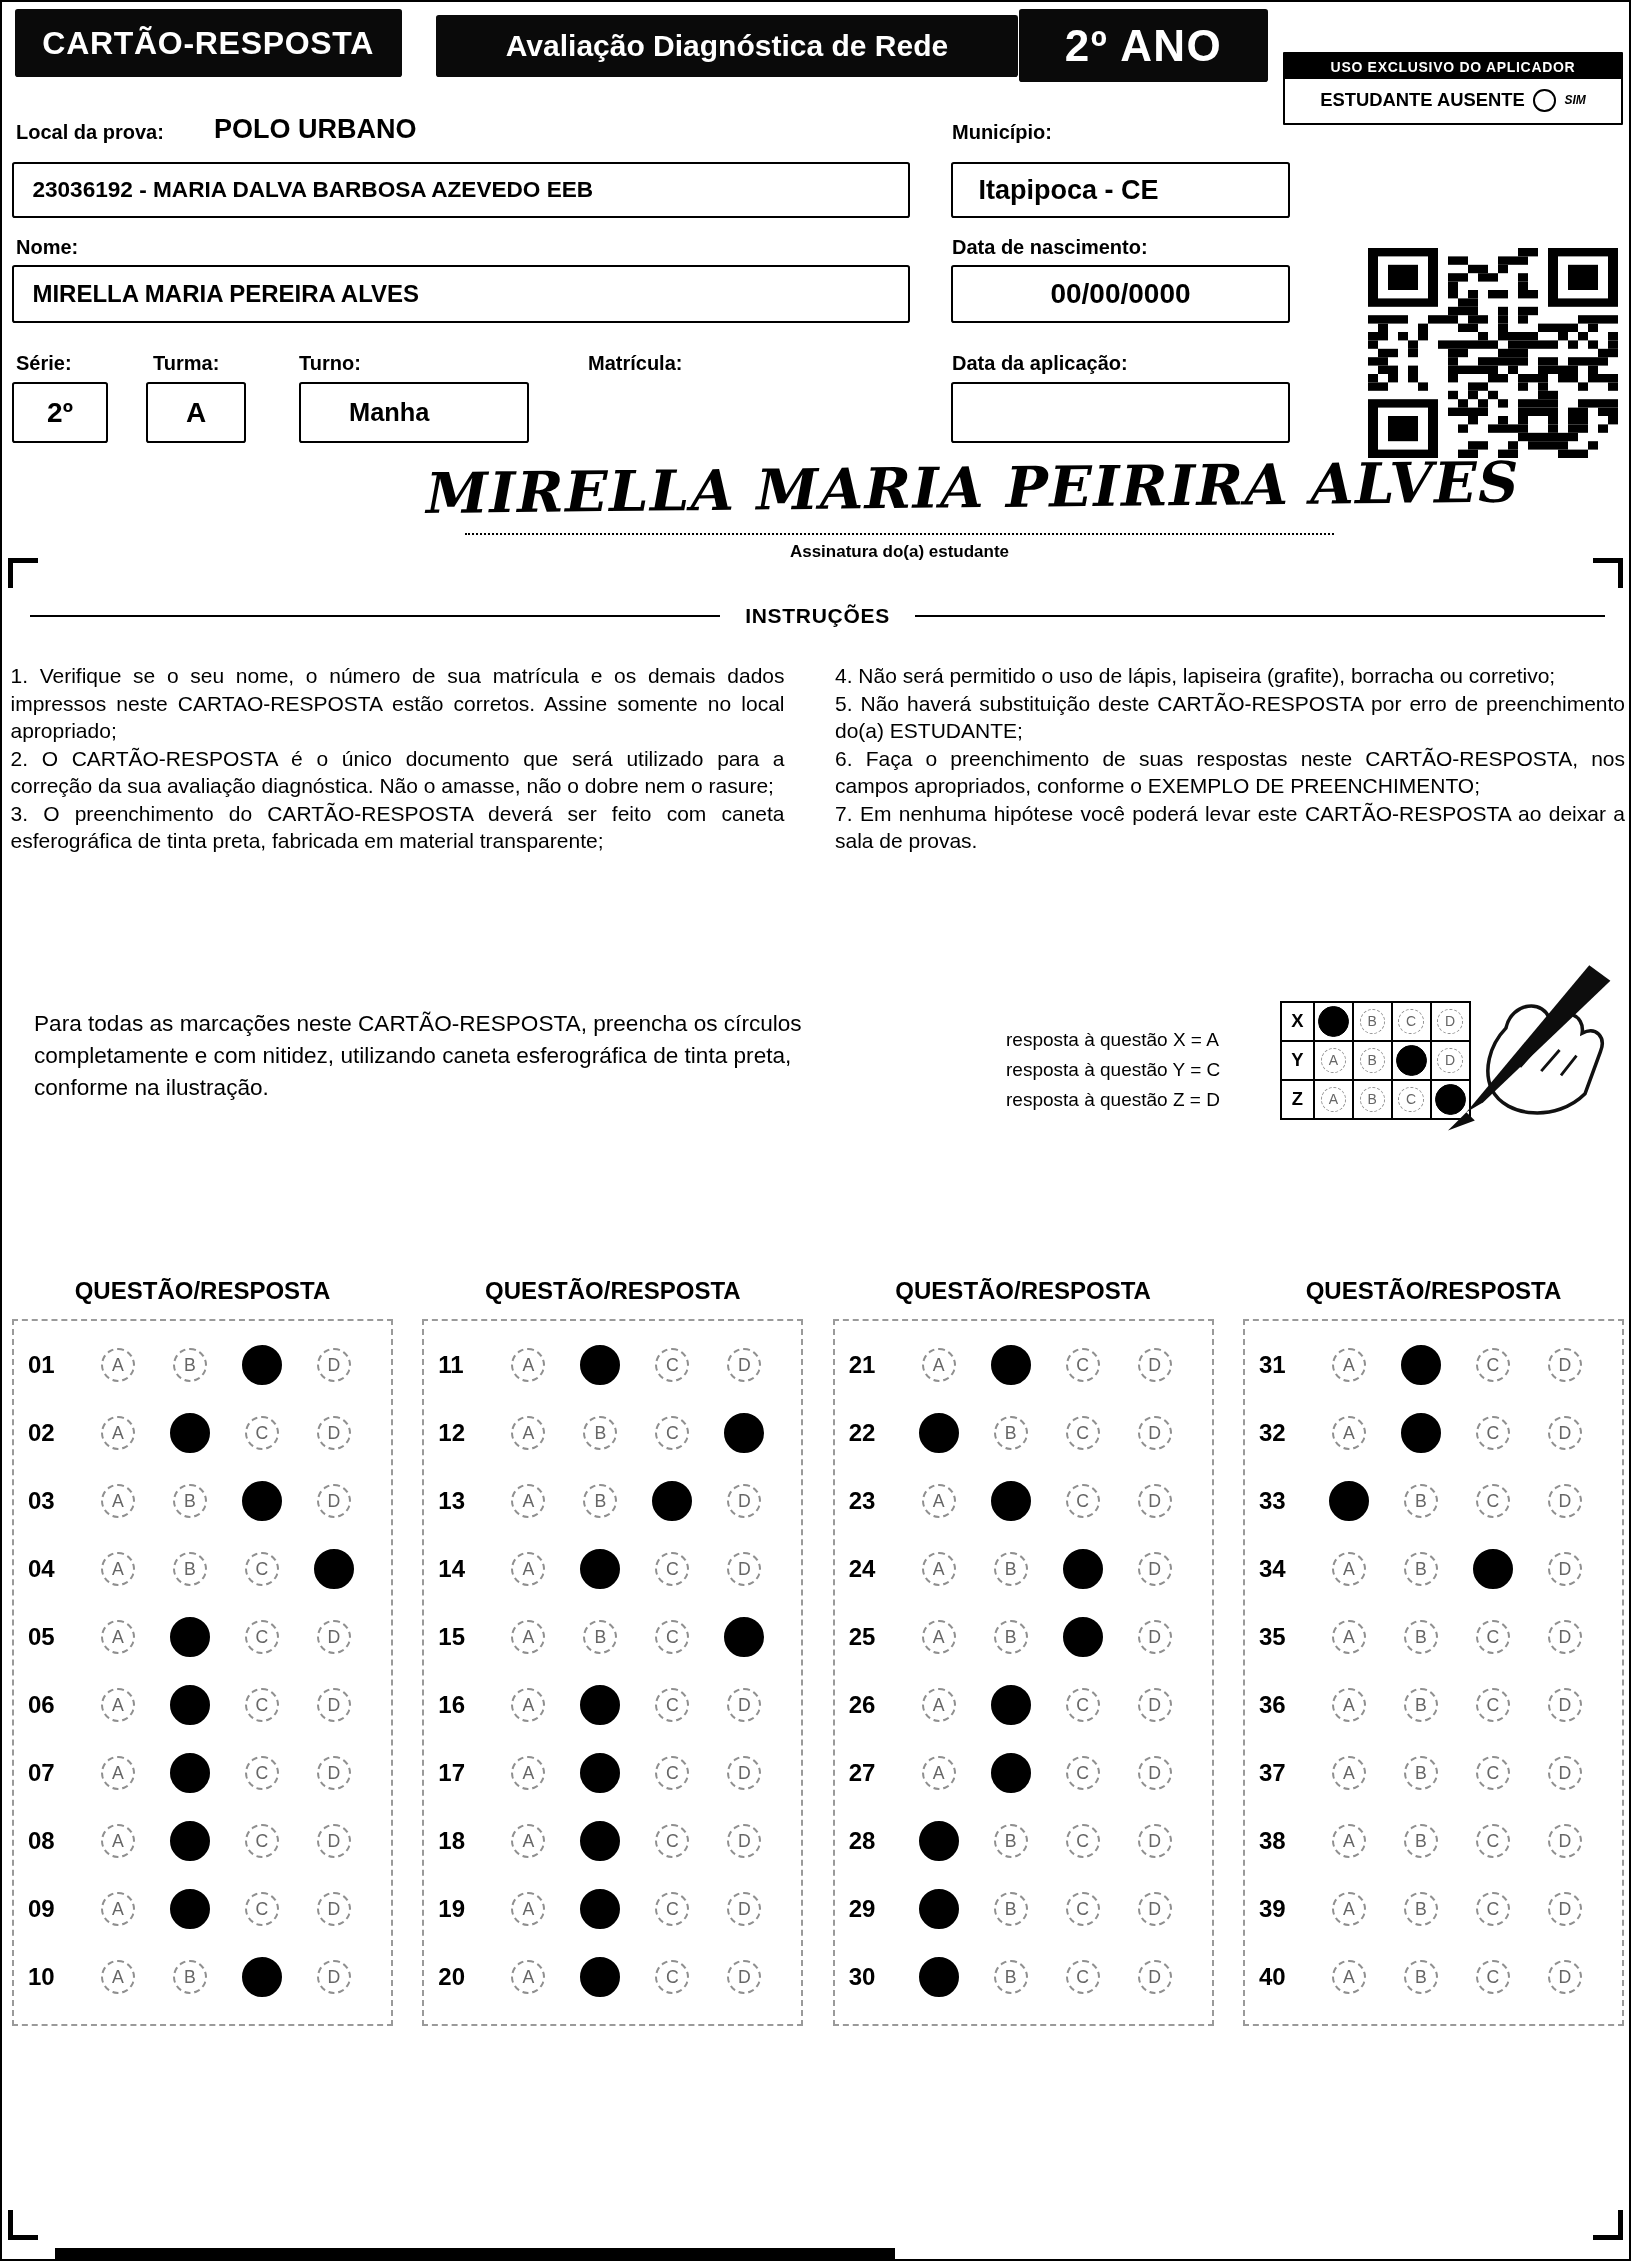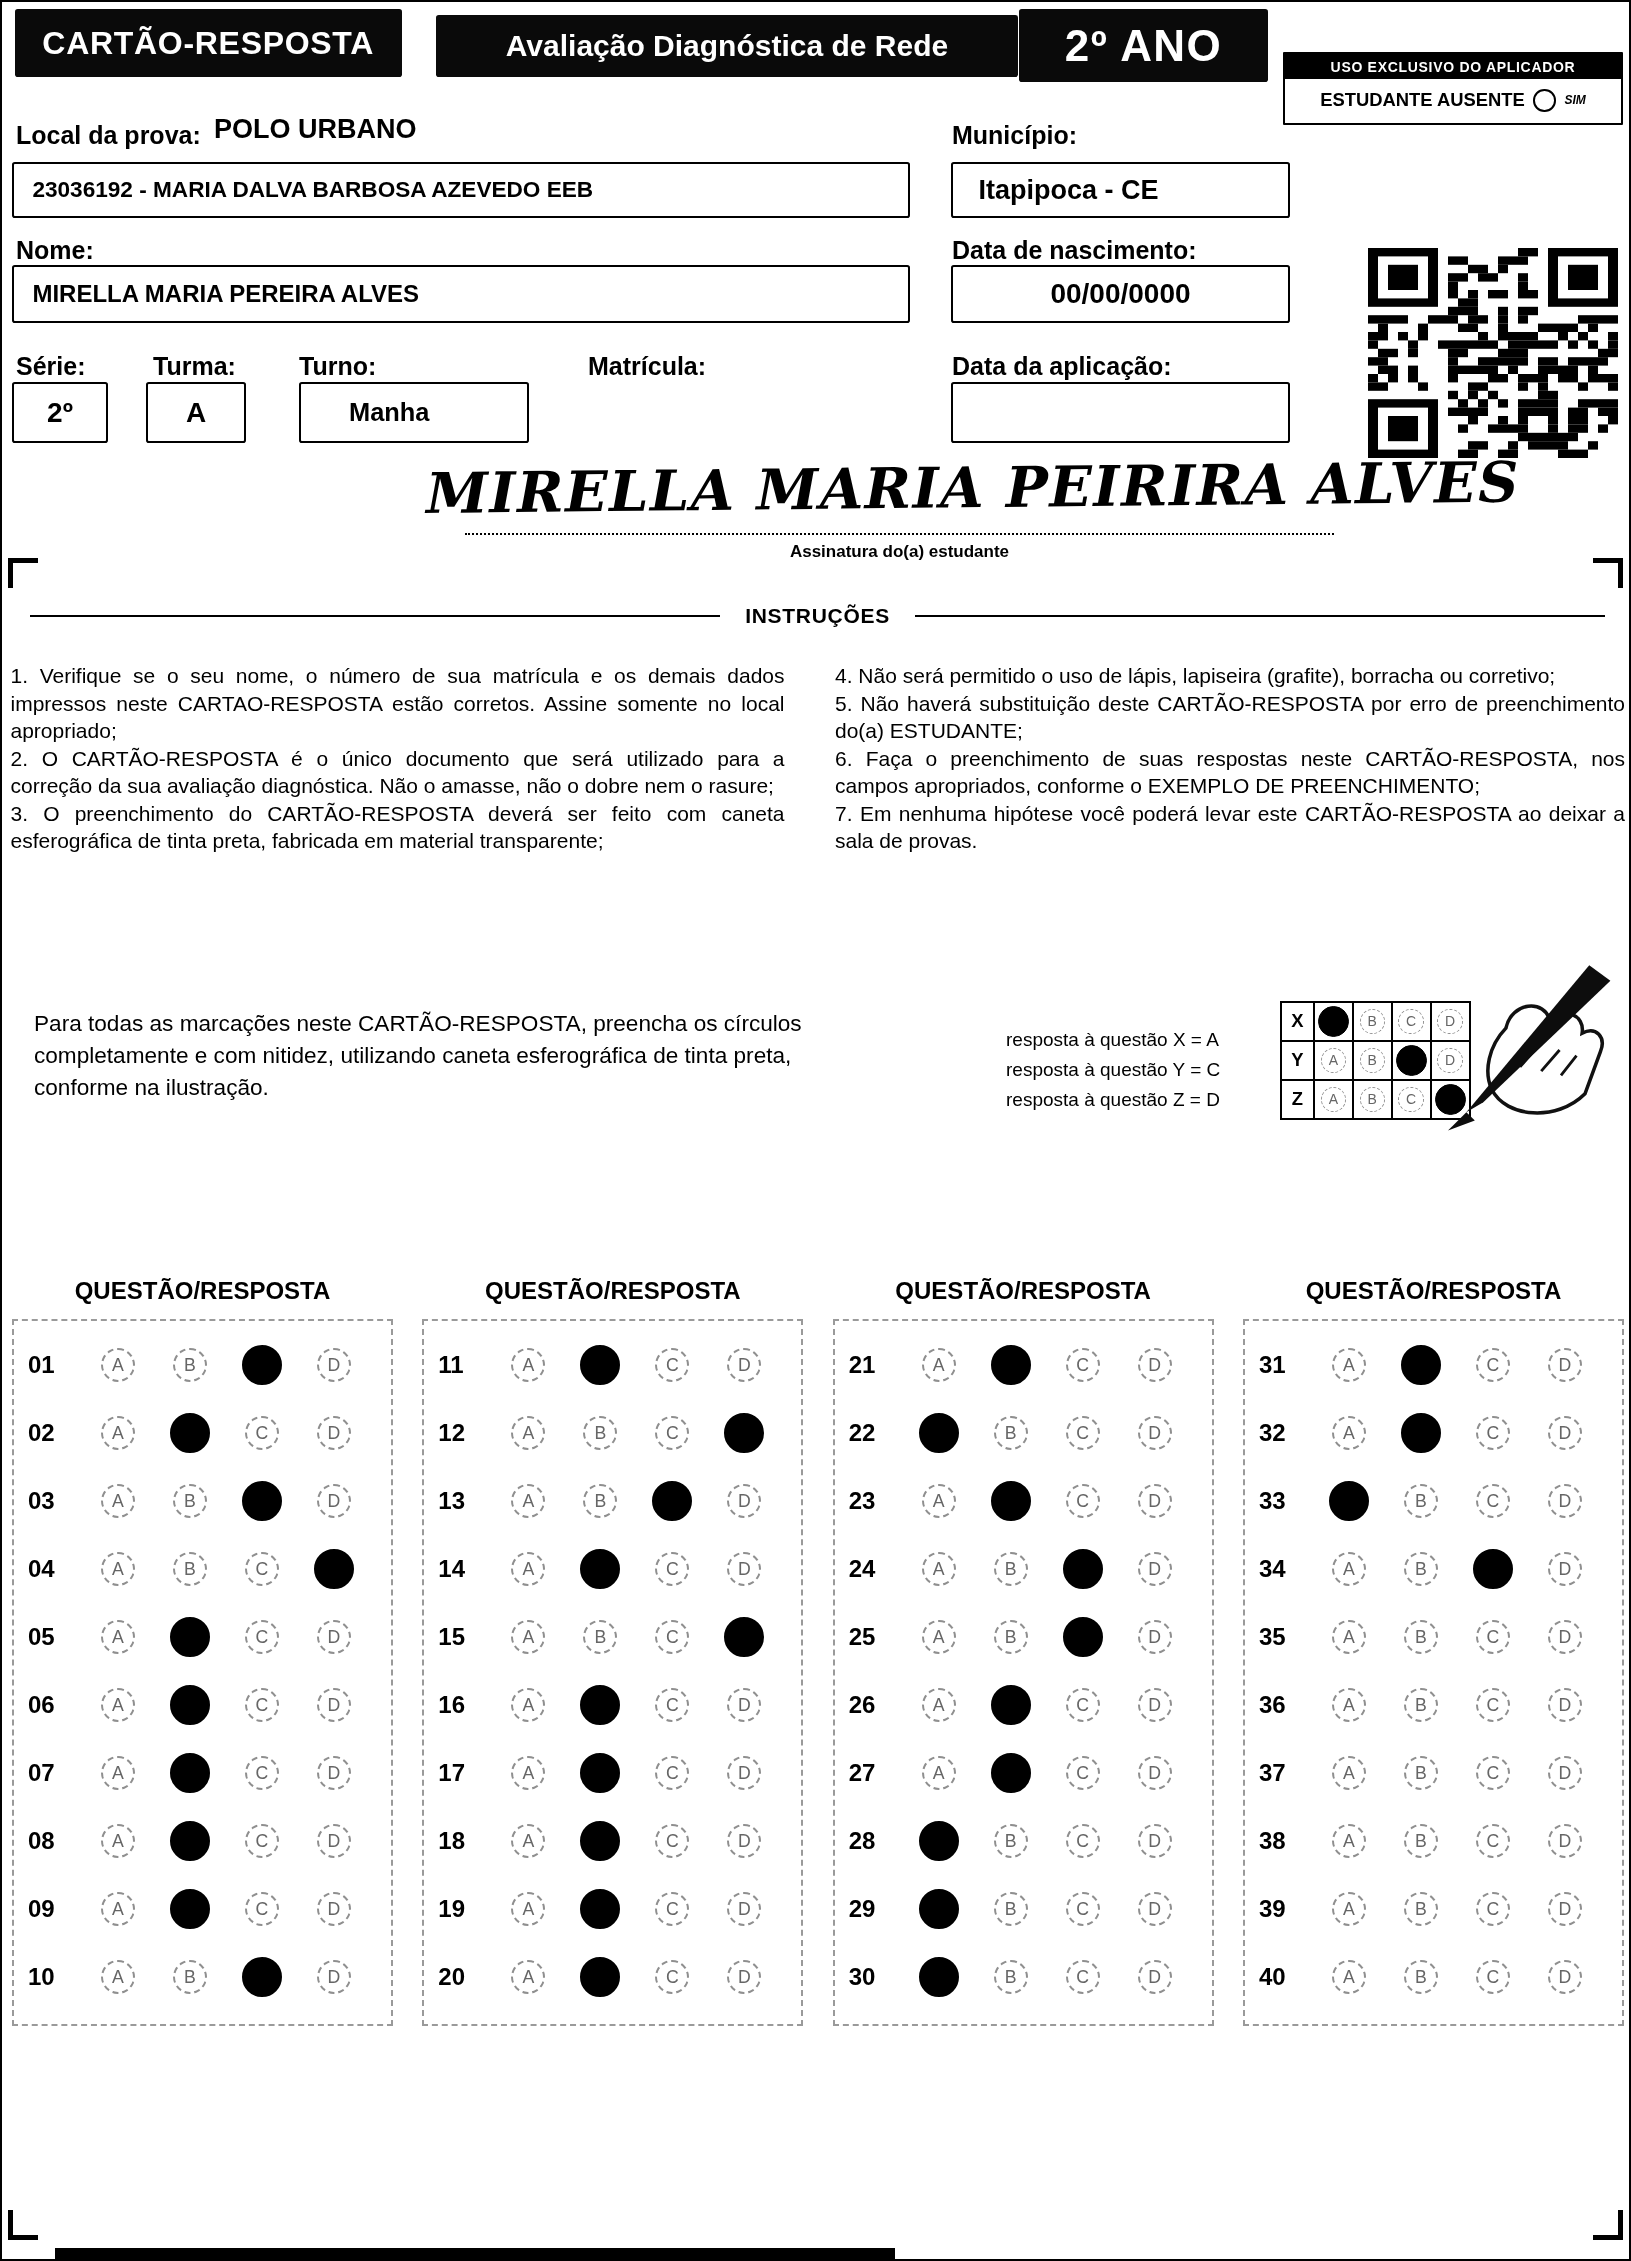--- a/index.html
+++ b/index.html
@@ -33,21 +33,21 @@
   }
   #applicator .abody {
     height: 42px; display: flex; align-items: center; justify-content: center;
     gap: 8.5px; font-weight: bold;
   }
   #applicator .lbl { font-size: 18.4px; }
   #applicator .circle { width: 22.6px; height: 22.6px; border: 2.1px solid #000; border-radius: 50%; }
   #applicator .sim { font-size: 12px; font-style: italic; }
 
   
-  .lab { position: absolute; font-weight: bold; font-size: 25px; }
+  .lab { position: absolute; font-weight: bold; font-size: 20px; }
   .bigval { position: absolute; font-weight: bold; font-size: 27px; }
   .fbox {
     position: absolute; border: 2.8px solid #000; border-radius: 2.8px; background: #fff;
     display: flex; align-items: center; font-weight: bold;
   }
   #box-school { left: 10px; top: 160px; width: 898px; height: 56px; font-size: 22.6px; padding-left: 18.4px; }
   #box-municipio { left: 949px; top: 160px; width: 339px; height: 56px; font-size: 27px; padding-left: 25.4px; }
   #box-nome { left: 10px; top: 263px; width: 898px; height: 58px; font-size: 24px; padding-left: 18.4px; }
   #box-nascimento { left: 949px; top: 263px; width: 339px; height: 58px; font-size: 28px; justify-content: center; }
   #box-serie { left: 10px; top: 380px; width: 96px; height: 61px; font-size: 28px; justify-content: center; }

